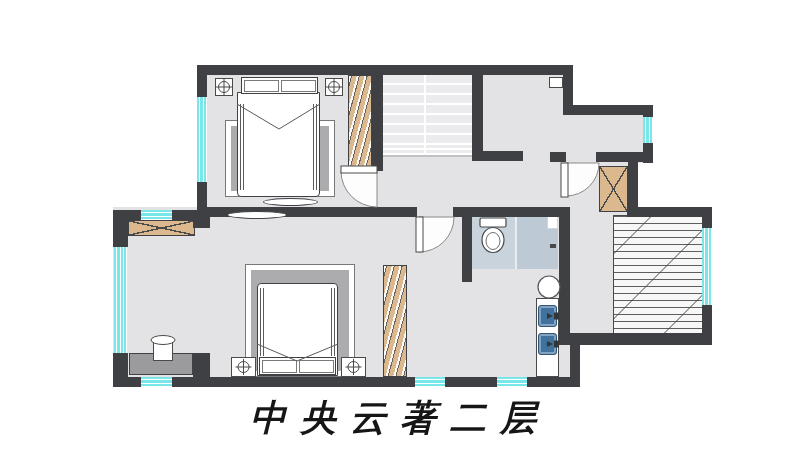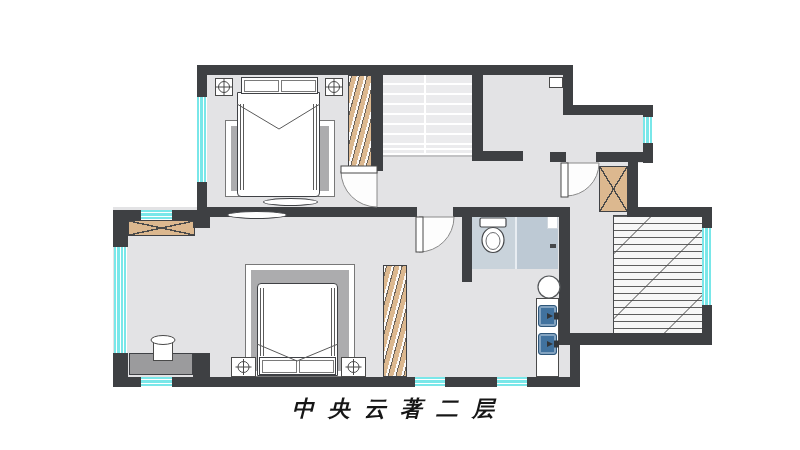--- a/index.html
+++ b/index.html
@@ -27,21 +27,21 @@
   .pillows{position:absolute;display:flex;gap:2px;background:#fff;border:1px solid #3f4145;padding:1.5px;box-sizing:border-box;}
   .pillows i{flex:1;border:1px solid #7a7a7a;background:#fff;}
   .tv{position:absolute;background:#fff;border:1px solid #3f4145;border-radius:50%;box-sizing:border-box;}
   .desk{position:absolute;background:var(--desk,#9b9b9d);border:1px solid #3f4145;box-sizing:border-box;}
   .bt{position:absolute;background:var(--bath-floor,#c9d3db);}
   .bs{position:absolute;background:var(--shower-floor,#bdc9d4);border-left:2px solid #e8edf2;box-sizing:border-box;}
   .sink{position:absolute;background:var(--sink-basin,#41729e);border:1px solid #2e5679;border-radius:3px;
     box-shadow:inset 0 0 0 2px rgba(255,255,255,.35);box-sizing:border-box;}
   .overlay{position:absolute;left:0;top:0;pointer-events:none;}
   .plan-title{position:absolute;left:0;right:0;top:394px;text-align:center;
-    font-family:"DejaVu Serif",serif;font-style:italic;font-weight:700;font-size:22px;
+    font-family:"DejaVu Serif",serif;font-style:italic;font-weight:700;font-size:36px;
     letter-spacing:14px;color:#161616;}
 </style>
 </head>
 <body>
 
 <div class="plan">
 
   <div class="floor" style="left:197px;top:65px;width:186px;height:152px"></div>
   <div class="floor" style="left:383px;top:65px;width:190px;height:152px"></div>
   <div class="floor" style="left:563px;top:105px;width:90px;height:58px"></div>

